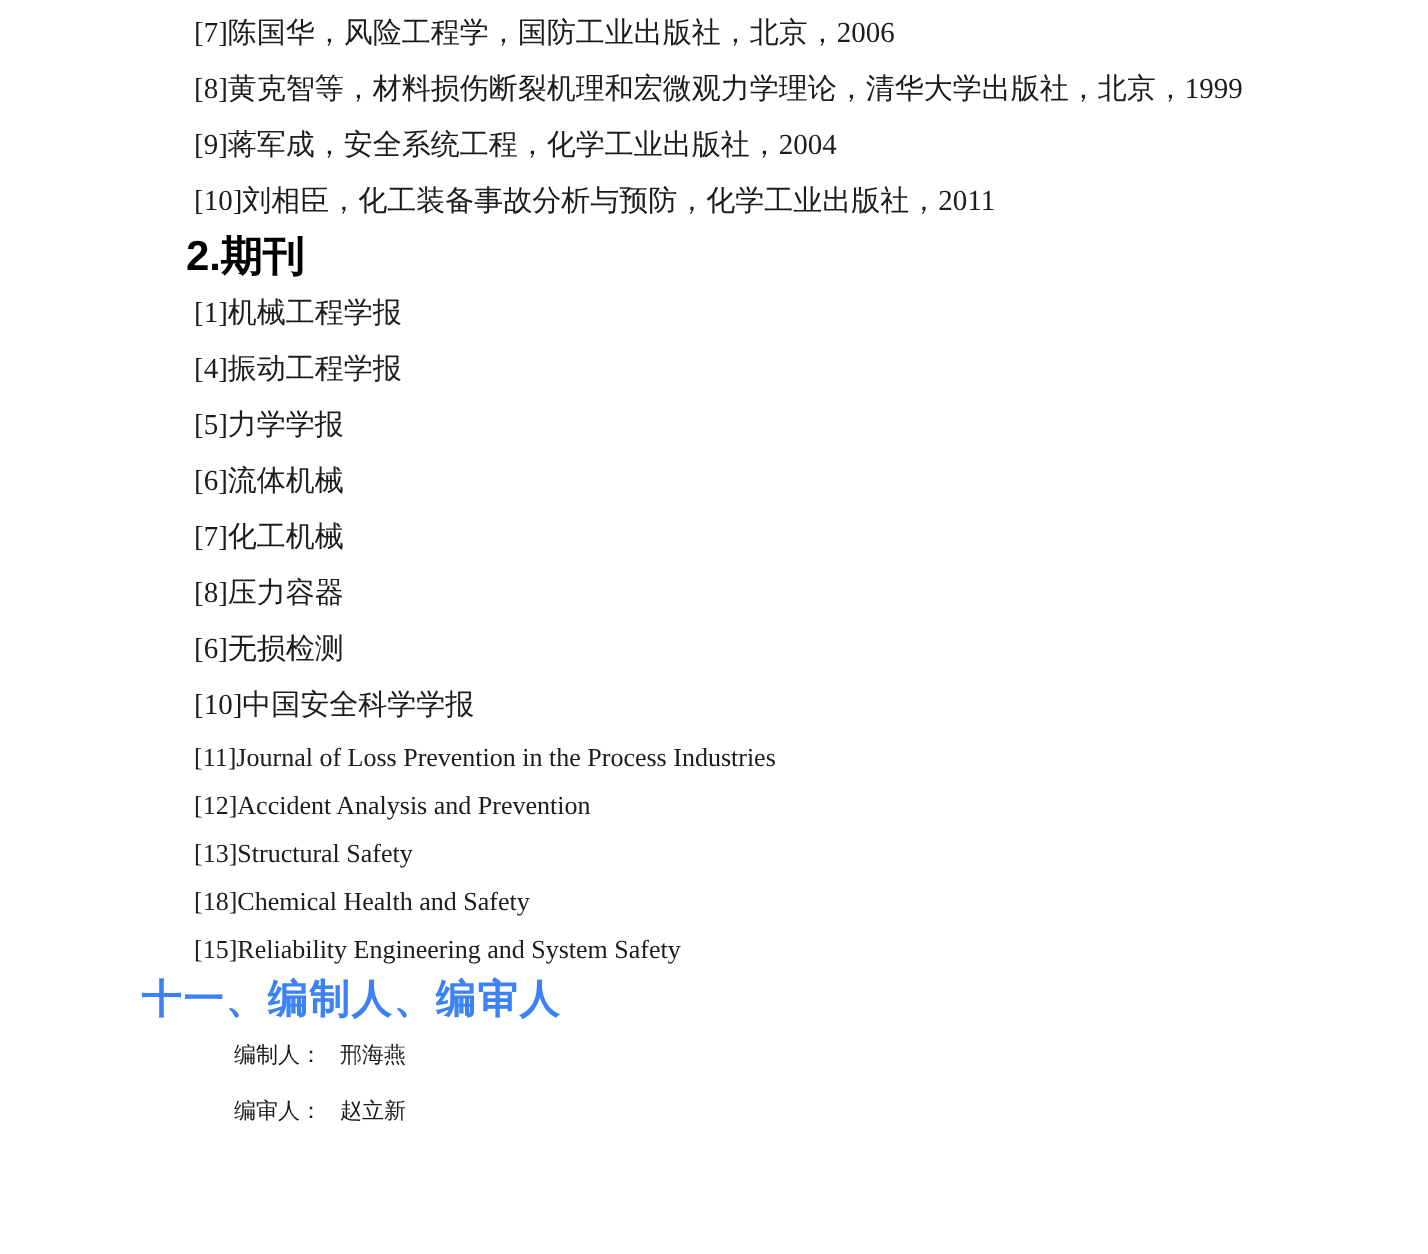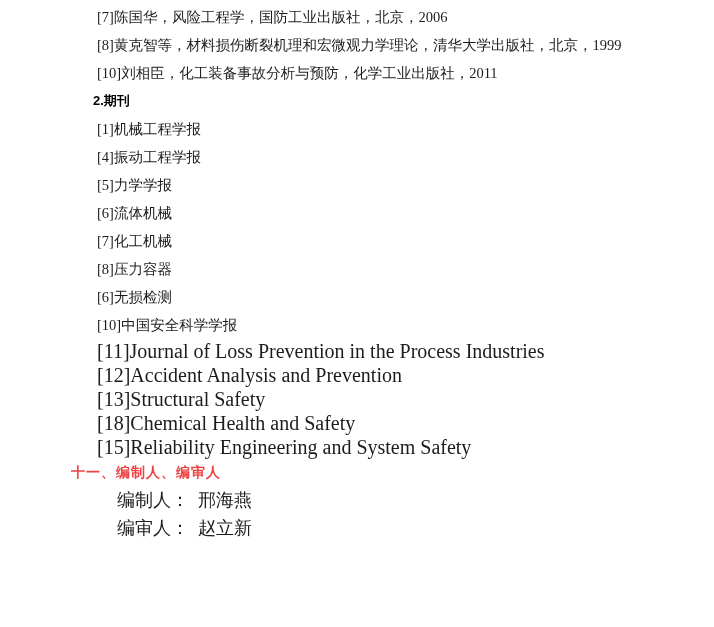--- a/index.html
+++ b/index.html
@@ -20,59 +20,60 @@
     background: #ffffff;
   }
   p { margin: 0; }
   .line-cn {
     font-size: 14.5px;
     line-height: 28px;
     margin-left: 97px;
     white-space: nowrap;
   }
   .line-en {
-    font-size: 20px;
+    font-size: 13px;
     line-height: 24px;
     margin-left: 97px;
     white-space: nowrap;
   }
   .h-journal {
     font-family: "Liberation Sans", "DejaVu Sans", sans-serif;
     font-weight: bold;
     color: #000000;
-    font-size: 13px;
+    font-size: 21px;
     line-height: 28px;
     margin-left: 93px;
     white-space: nowrap;
   }
   .h-editors {
     font-family: "Liberation Sans", "DejaVu Sans", sans-serif;
     font-weight: bold;
-    color: #ef4444;
-    font-size: 14px;
+    color: #3b82f6;
+    font-size: 20px;
     line-height: 27px;
     margin-left: 71px;
     letter-spacing: 1px;
     white-space: nowrap;
   }
   .editor-line {
-    font-size: 18px;
+    font-size: 11px;
     line-height: 28px;
     margin-left: 117px;
     white-space: nowrap;
   }
   .editor-label { margin-right: 9px; }
 </style>
 </head>
 <body>
 
 <div class="page">
 
   <p class="line-cn">[7]陈国华，风险工程学，国防工业出版社，北京，2006</p>
   <p class="line-cn">[8]黄克智等，材料损伤断裂机理和宏微观力学理论，清华大学出版社，北京，1999</p>
+  <p class="line-cn">[9]蒋军成，安全系统工程，化学工业出版社，2004</p>
   <p class="line-cn">[10]刘相臣，化工装备事故分析与预防，化学工业出版社，2011</p>
 
   <p class="h-journal">2.期刊</p>
 
   <p class="line-cn">[1]机械工程学报</p>
   <p class="line-cn">[4]振动工程学报</p>
   <p class="line-cn">[5]力学学报</p>
   <p class="line-cn">[6]流体机械</p>
   <p class="line-cn">[7]化工机械</p>
   <p class="line-cn">[8]压力容器</p>

